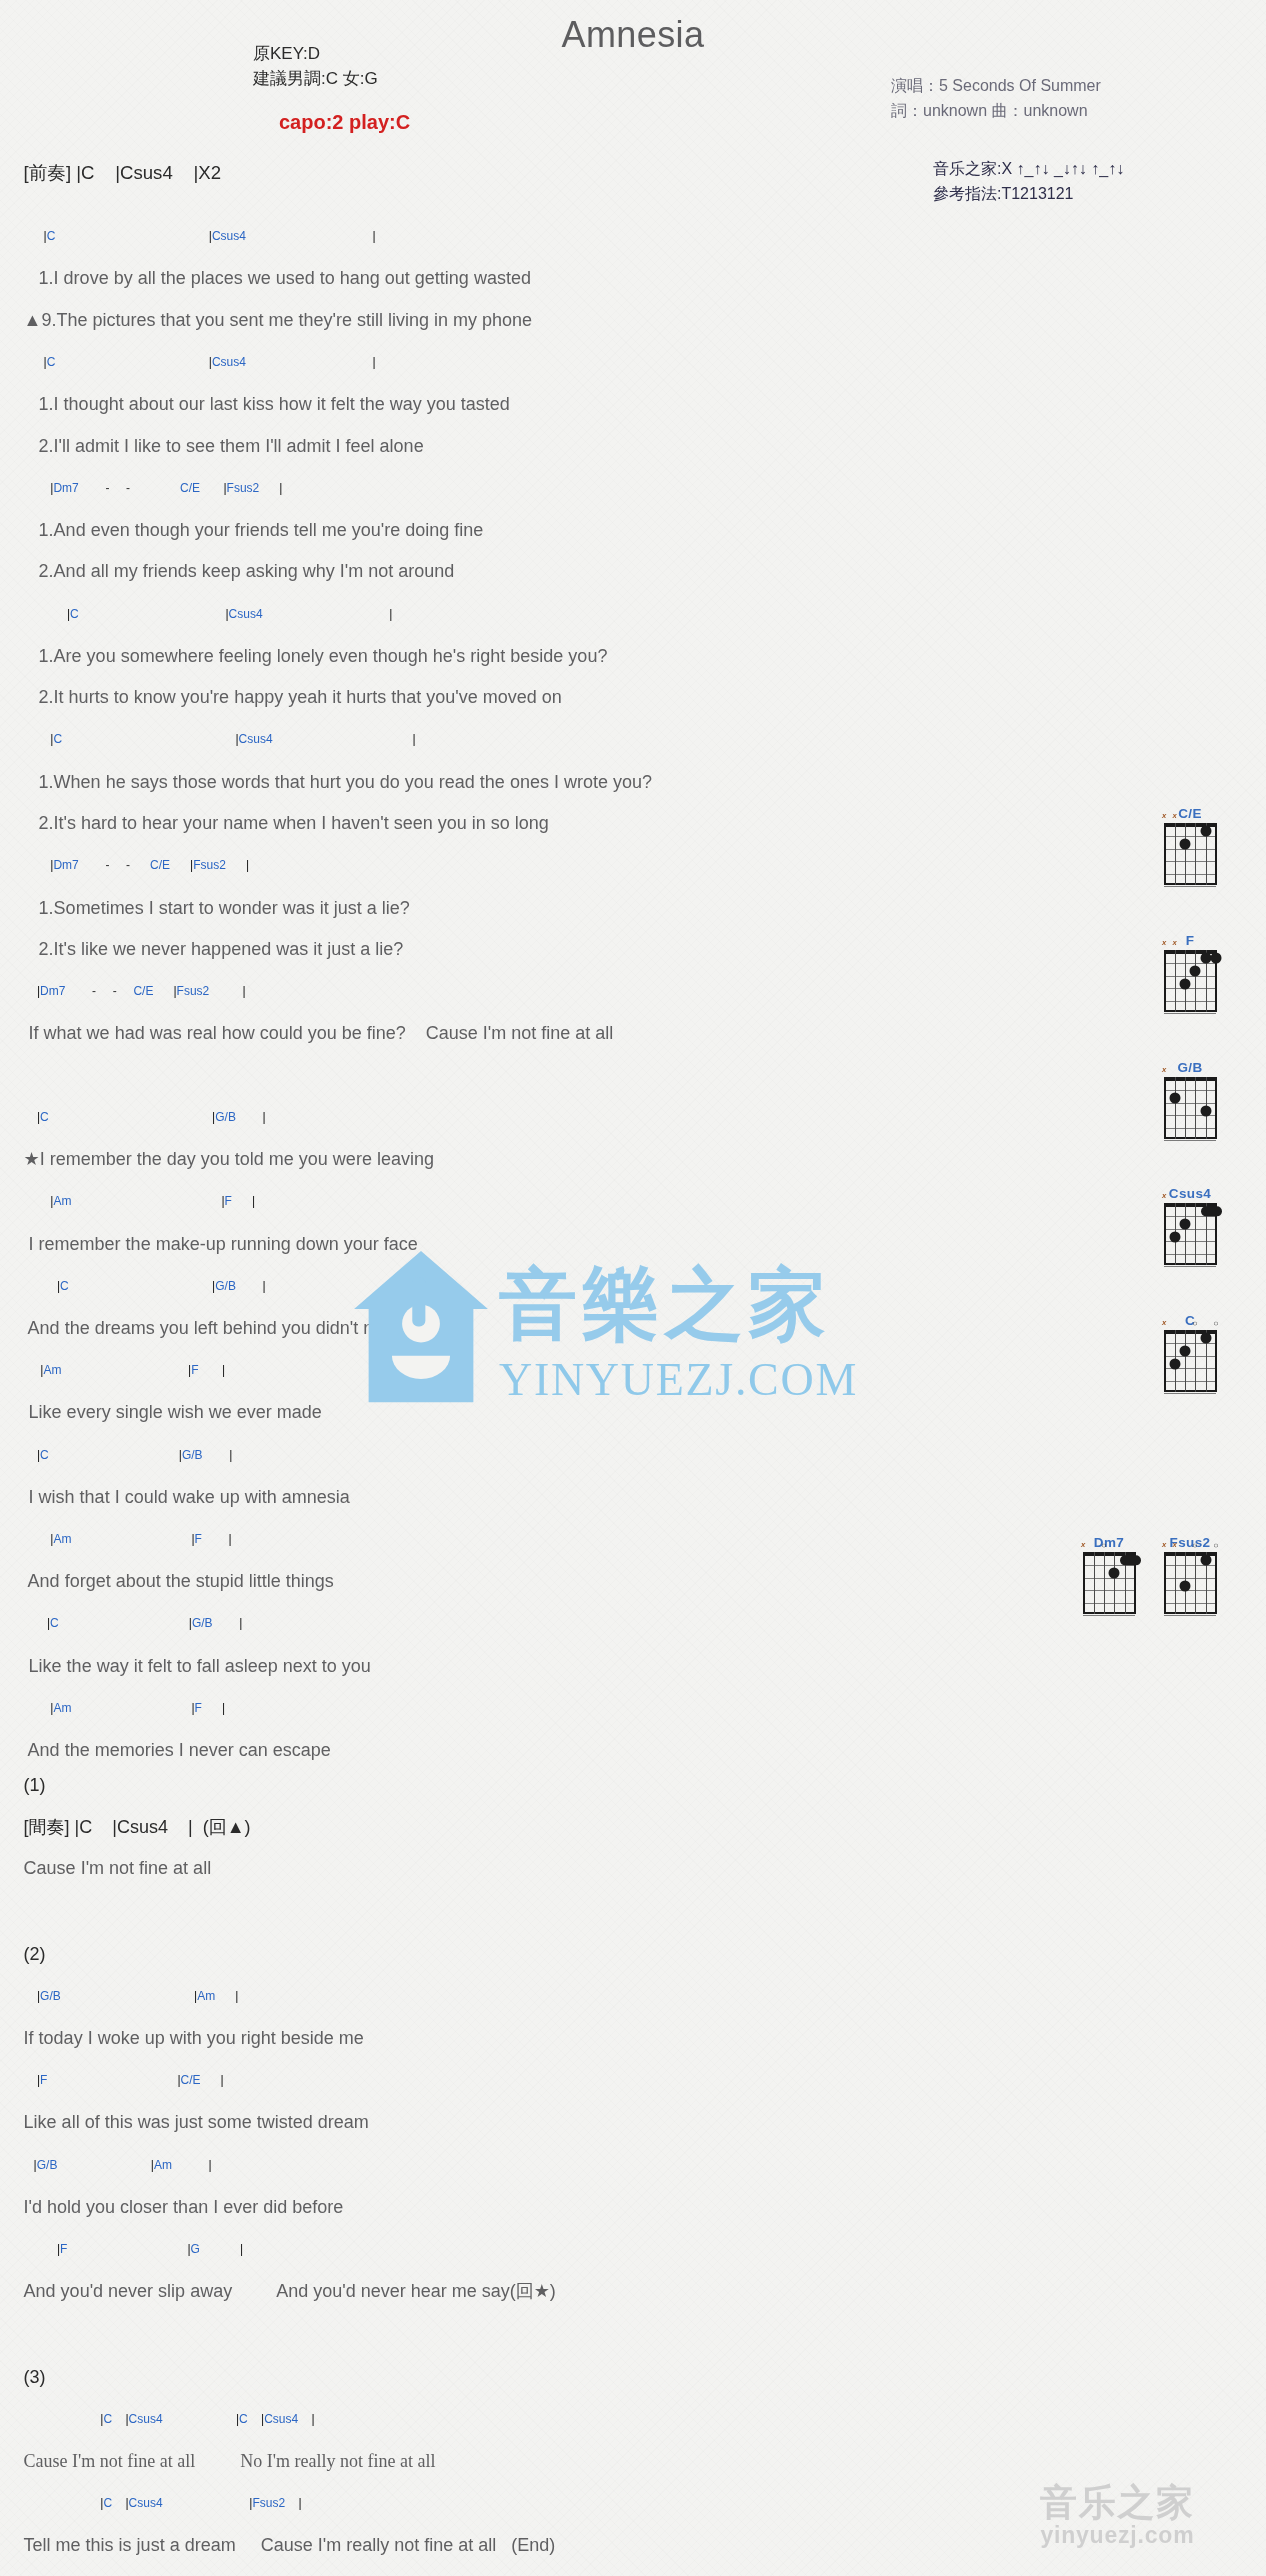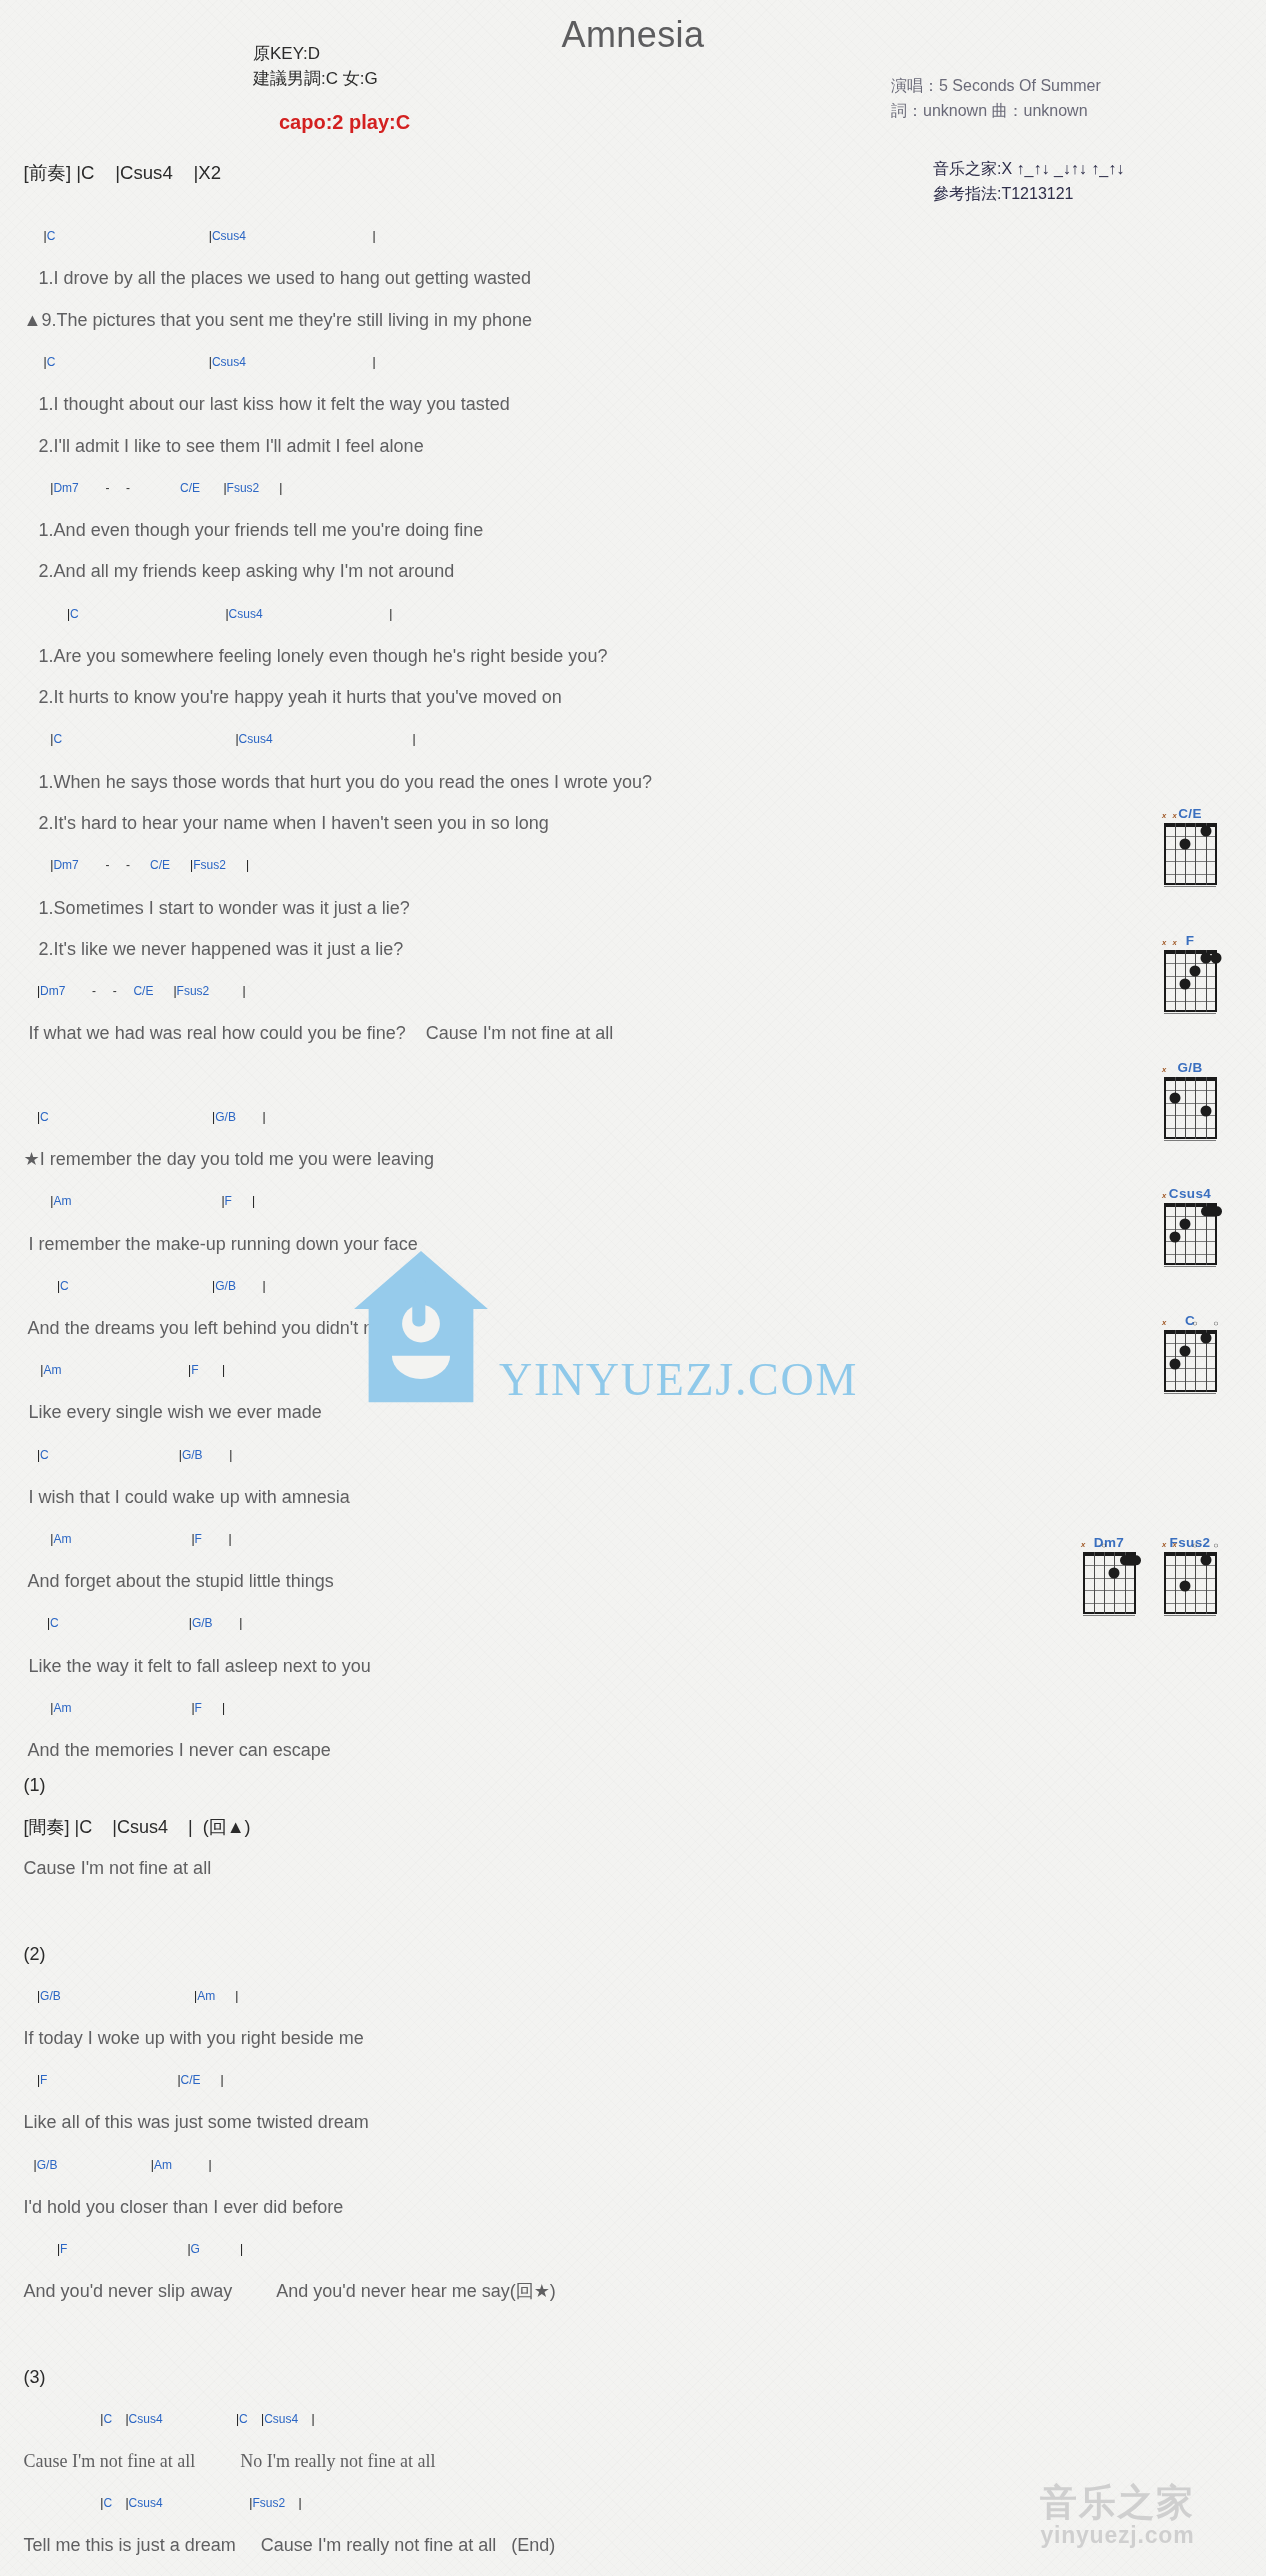--- a/index.html
+++ b/index.html
@@ -202,20 +202,21 @@
 
   <div class="intro-line">[前奏] |C    |Csus4    |X2</div>
 
   <div class="wm-center">
     <svg class="wm-logo" viewBox="0 0 100 110">
       <path d="M50 2 L96 42 L86 42 L86 106 L14 106 L14 42 L4 42 Z" fill="#96cbeb"></path>
       <circle cx="50" cy="52" r="13" fill="#f3f3f1"></circle>
       <path d="M30 74 a20 16 0 0 0 40 0 z" fill="#f3f3f1"></path>
       <rect x="44" y="20" width="9" height="34" rx="4" fill="#96cbeb"></rect>
     </svg>
+    <div class="wm-cn">音樂之家</div>
     <div class="wm-url">YINYUEZJ.COM</div>
   </div>
 
   <div id="lines-root">
       <div class="line chordline" style="top: 226px; left: 23.6px;">      <span class="bar">|</span>C                                              <span class="bar">|</span>Csus4                                      <span class="bar">|</span></div>
       <div class="line lyricline" style="top: 268px; left: 23.6px;">   1.I drove by all the places we used to hang out getting wasted</div>
       <div class="line lyricline" style="top: 310px; left: 23.6px;">▲9.The pictures that you sent me they're still living in my phone</div>
       <div class="line chordline" style="top: 352px; left: 23.6px;">      <span class="bar">|</span>C                                              <span class="bar">|</span>Csus4                                      <span class="bar">|</span></div>
       <div class="line lyricline" style="top: 394px; left: 23.6px;">   1.I thought about our last kiss how it felt the way you tasted</div>
       <div class="line lyricline" style="top: 436px; left: 23.6px;">   2.I'll admit I like to see them I'll admit I feel alone</div>

